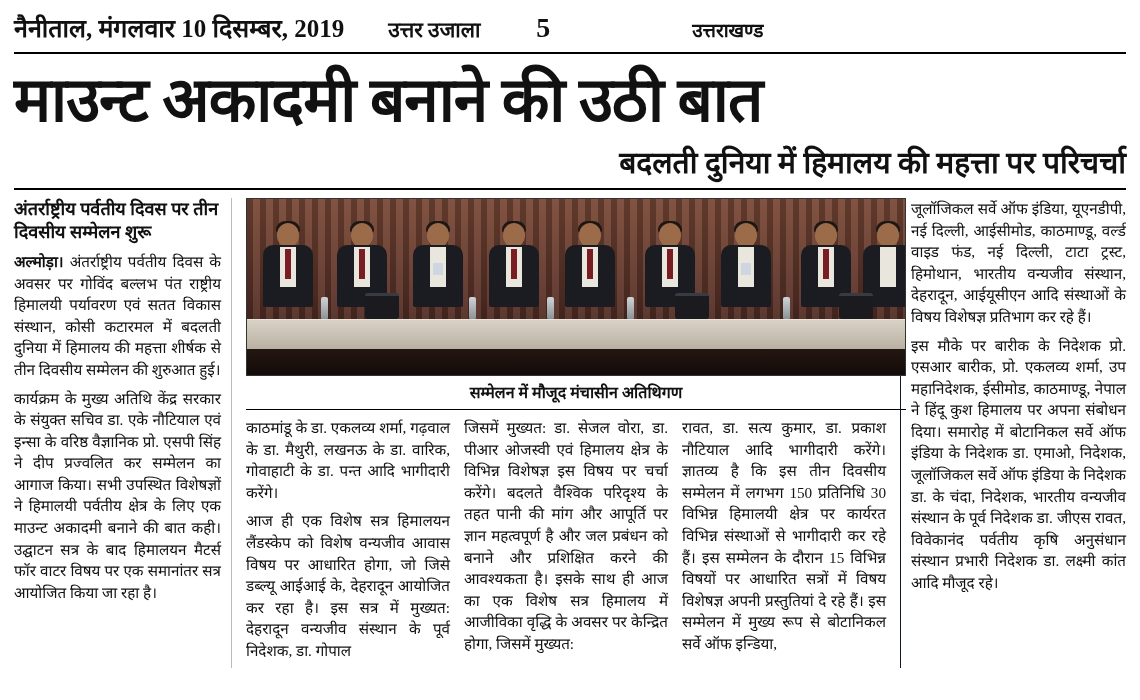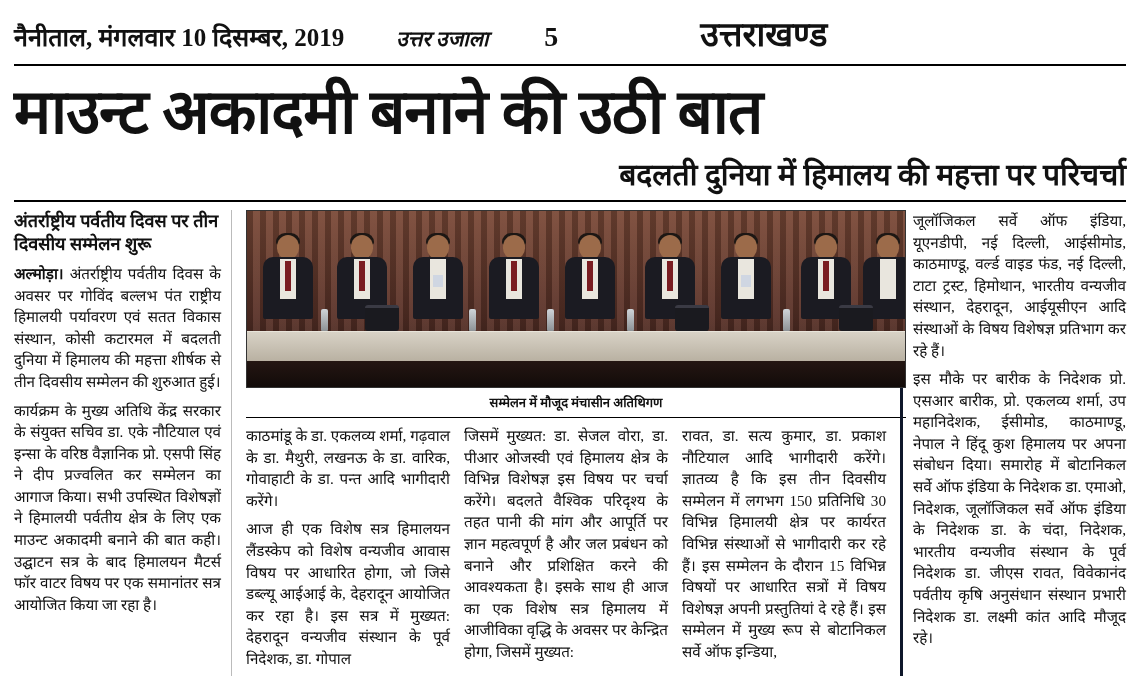--- a/index.html
+++ b/index.html
@@ -34,30 +34,29 @@
     font-family: "Liberation Serif", serif;
     font-size: 25px;
     font-weight: bold;
     letter-spacing: 0px;
     white-space: nowrap;
   }
   .masthead-paper {
     font-size: 21px;
     font-weight: bold;
     white-space: nowrap;
-    margin-left: 30px;
-    font-style: italic;
+    margin-left: 22px;
   }
   .masthead-page {
     font-size: 28px;
     font-weight: bold;
     margin-left: 34px;
   }
   .masthead-section {
-    font-size: 34px;
+    font-size: 19px;
     font-weight: bold;
     margin-left: 120px;
     white-space: nowrap;
   }
   .rule {
     border-top: 2px solid #000;
     margin: 2px 0 0 0;
   }
 
   
@@ -80,21 +79,21 @@
   }
 
   
   .body-grid {
     display: grid;
     grid-template-columns: 218px 660px 1fr;
     gap: 4px;
   }
   .col-left { padding-right: 10px; border-right: 1px solid #bbb; }
   .col-mid { padding: 0 10px; }
-  .col-right { padding-left: 10px; border-left: 3px solid #0f172a; }
+  .col-right { padding-left: 10px; border-left: 1px solid #0f172a; }
 
   .kicker {
     font-size: 18px;
     font-weight: bold;
     line-height: 1.25;
     margin-bottom: 8px;
   }
   .para {
     font-size: 15.2px;
     line-height: 1.42;
@@ -170,21 +169,21 @@
     border-radius: 2px 2px 1px 1px;
   }
   .bag {
     position: absolute; bottom: 56px; width: 34px; height: 26px;
     background: #1a1a1f; border-radius: 3px;
     border-top: 3px solid #3a3a44;
   }
   .caption {
     width: 660px;
     text-align: center;
-    font-size: 13px;
+    font-size: 16px;
     font-weight: bold;
     padding: 5px 0 6px 0;
     border-bottom: 1px solid #000;
     margin-bottom: 7px;
   }
   .cols2 {
     display: grid;
     grid-template-columns: 1fr 1fr 1fr;
     gap: 14px;
   }

